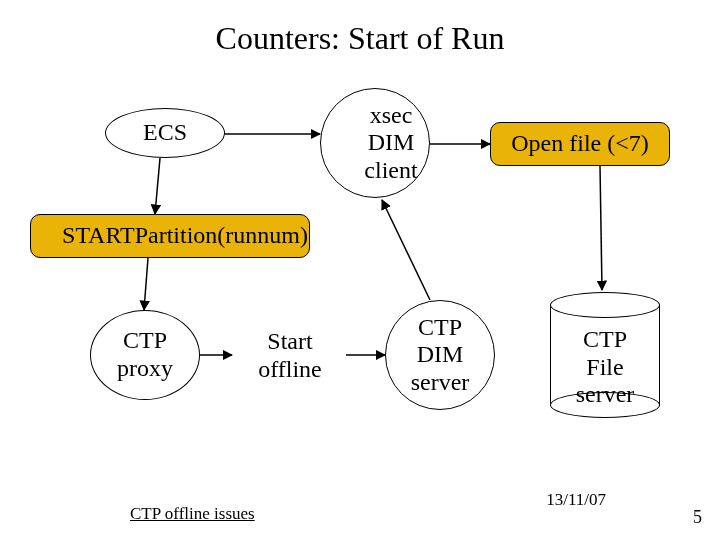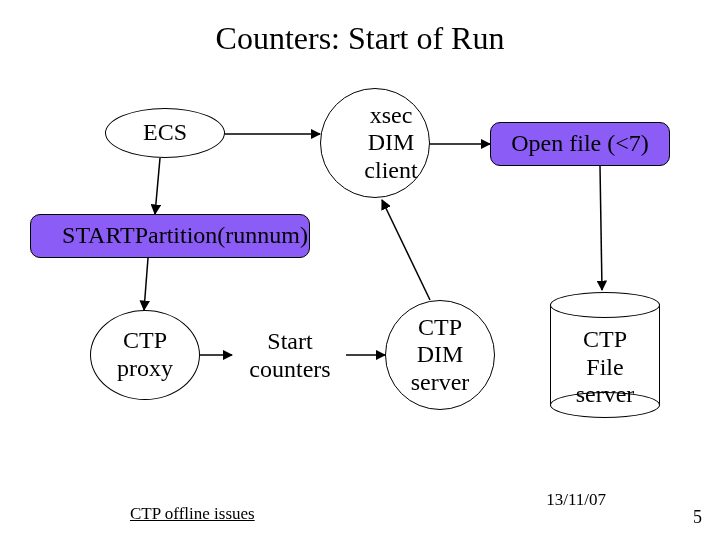--- a/index.html
+++ b/index.html
@@ -41,21 +41,21 @@
   .rect {
     position: absolute;
     border: 1.5px solid #000;
     border-radius: 10px;
     display: flex;
     align-items: center;
     justify-content: center;
     text-align: center;
     font-size: 24px;
     line-height: 1.15;
-    background: #8b5cf6;
+    background: #eab308;
     padding: 4px 10px;
     box-sizing: border-box;
   }
   .plain {
     position: absolute;
     font-size: 24px;
     line-height: 1.15;
     text-align: center;
   }
   .cyl {
@@ -141,21 +141,21 @@
     <span>STARTPartition(runnum)</span>
   </div>
 
   <div class="node" style="left:90px; top:310px; width:110px; height:90px;">
     <span style="white-space:pre-line;">CTP
 proxy</span>
   </div>
 
   <div class="plain" style="left:235px; top:328px; width:110px;">
     <span style="white-space:pre-line;">Start
-counters</span>
+offline</span>
   </div>
 
   <div class="node" style="left:385px; top:300px; width:110px; height:110px;">
     <span style="white-space:pre-line;">CTP
 DIM
 server</span>
   </div>
 
   <div class="cyl" style="left:550px; top:292px; width:110px; height:126px;">
     <div class="body" style="top:12px; bottom:12px;"></div>

